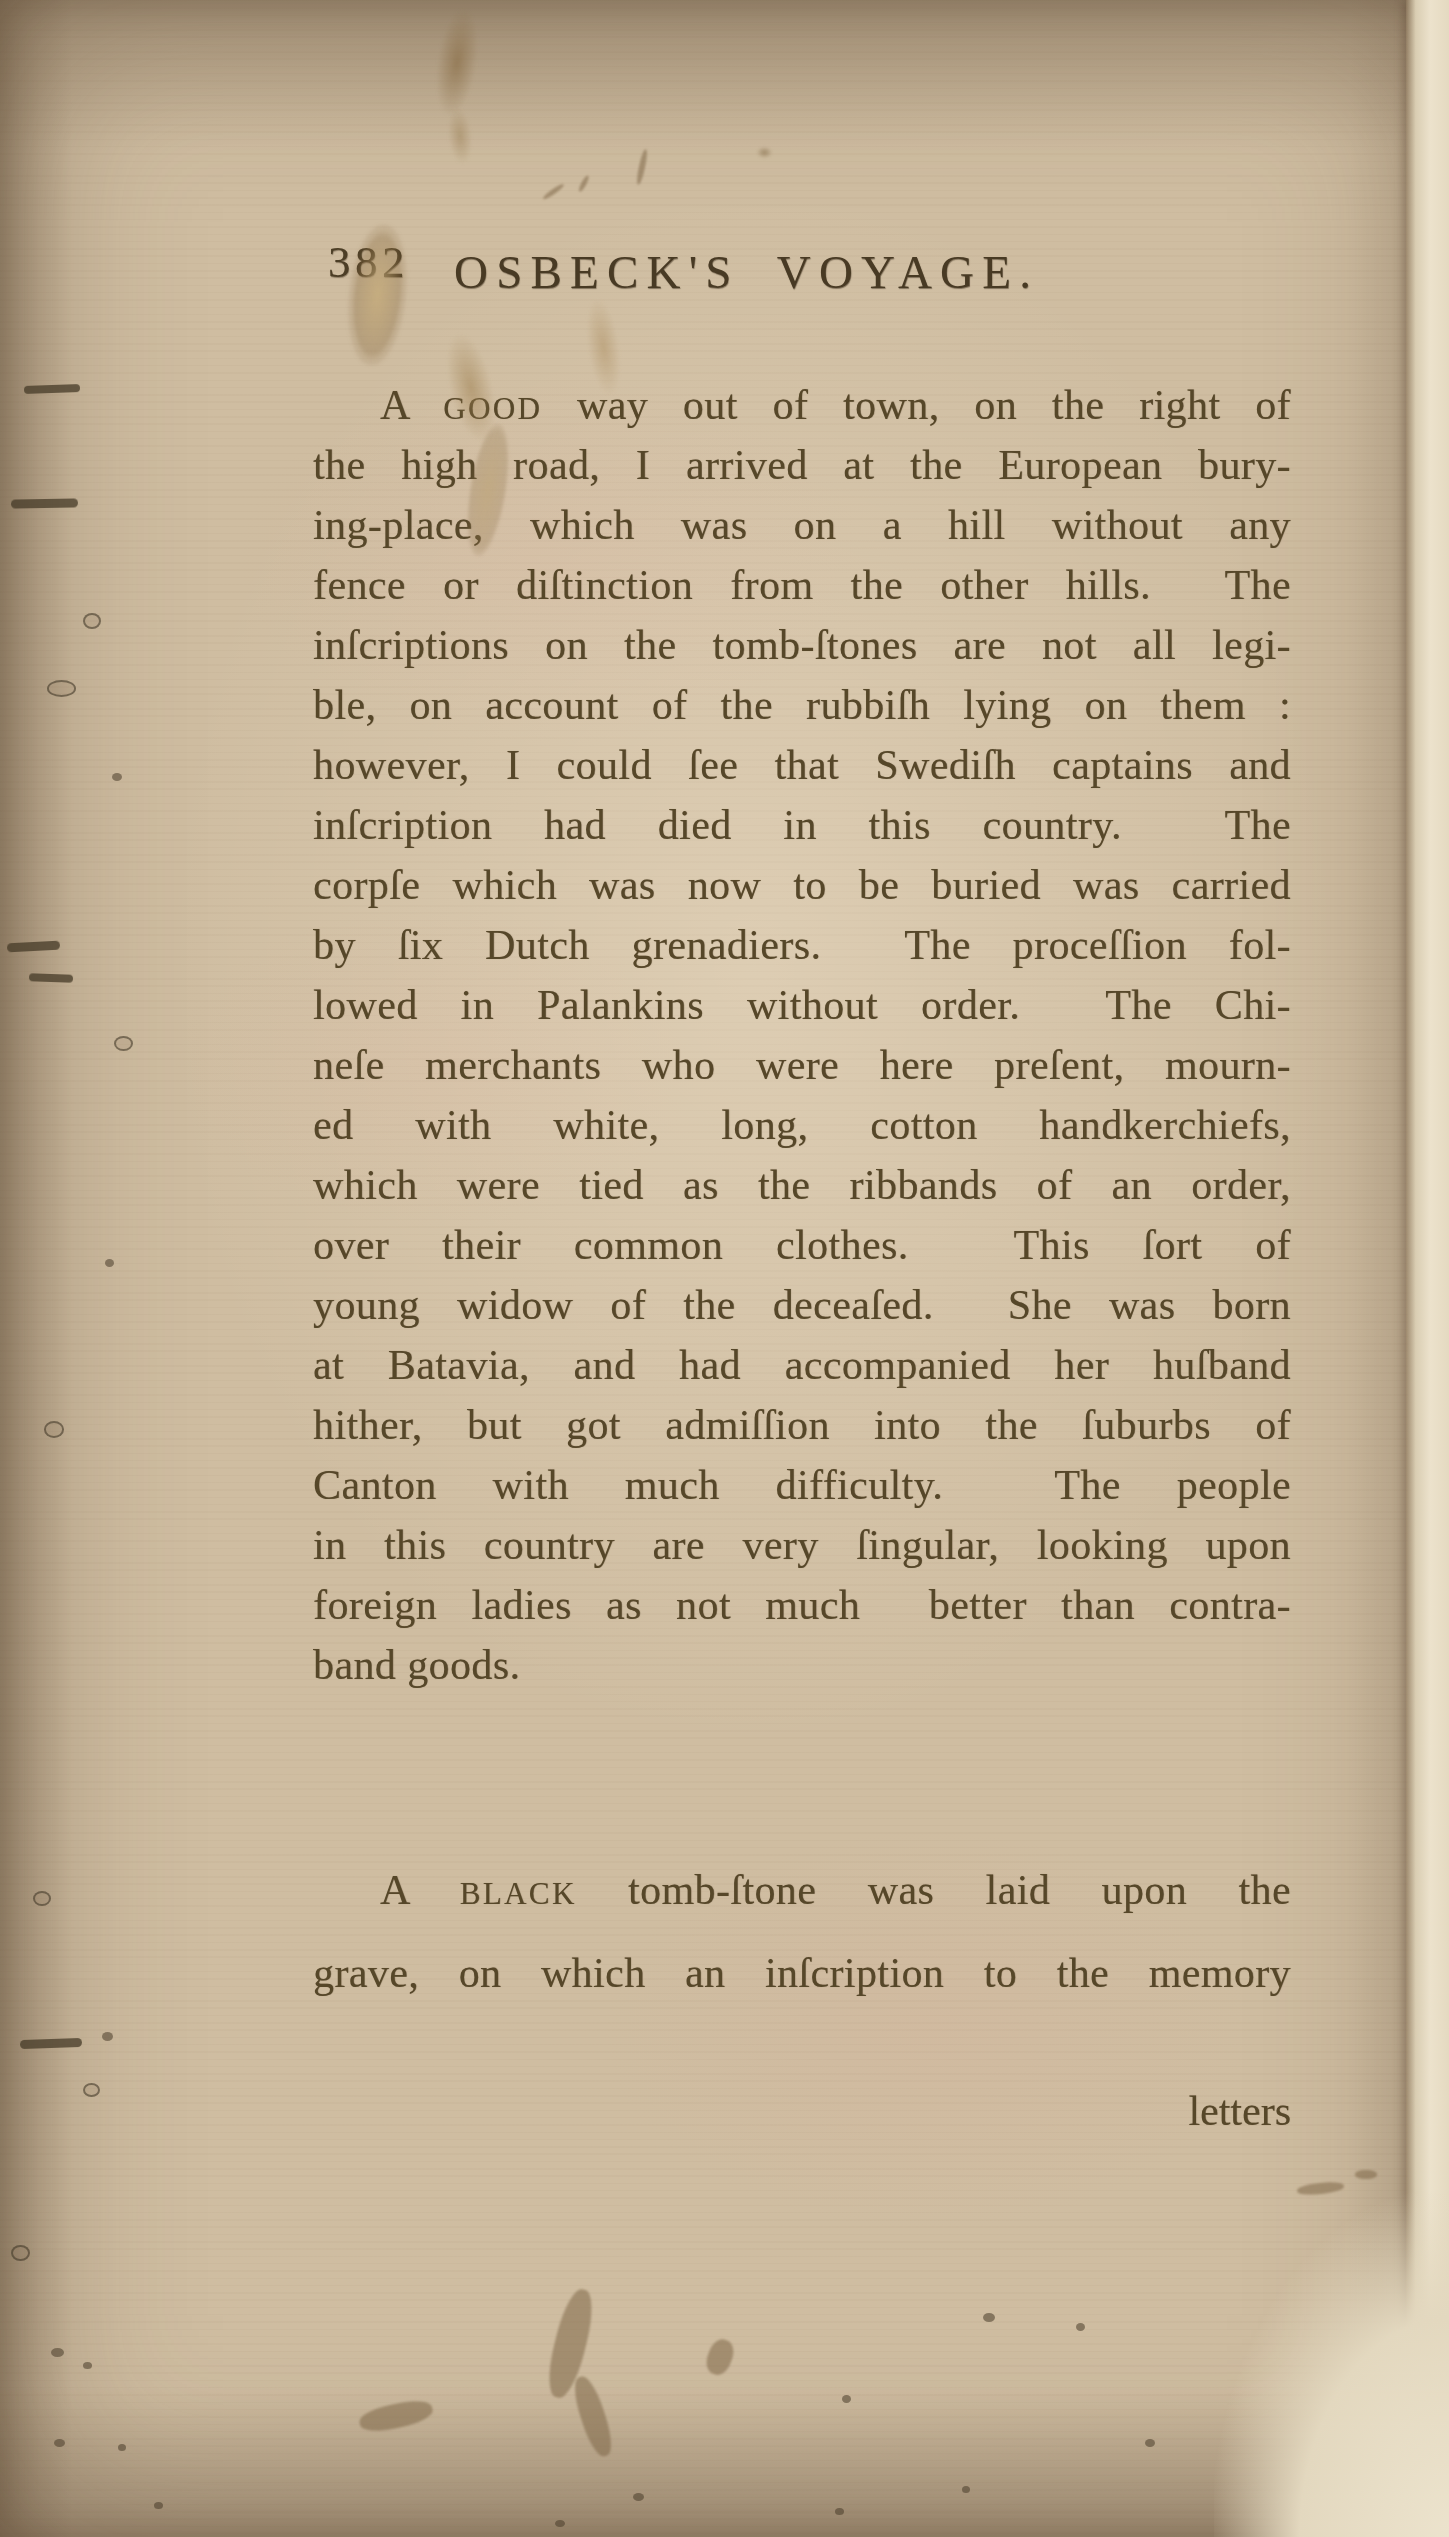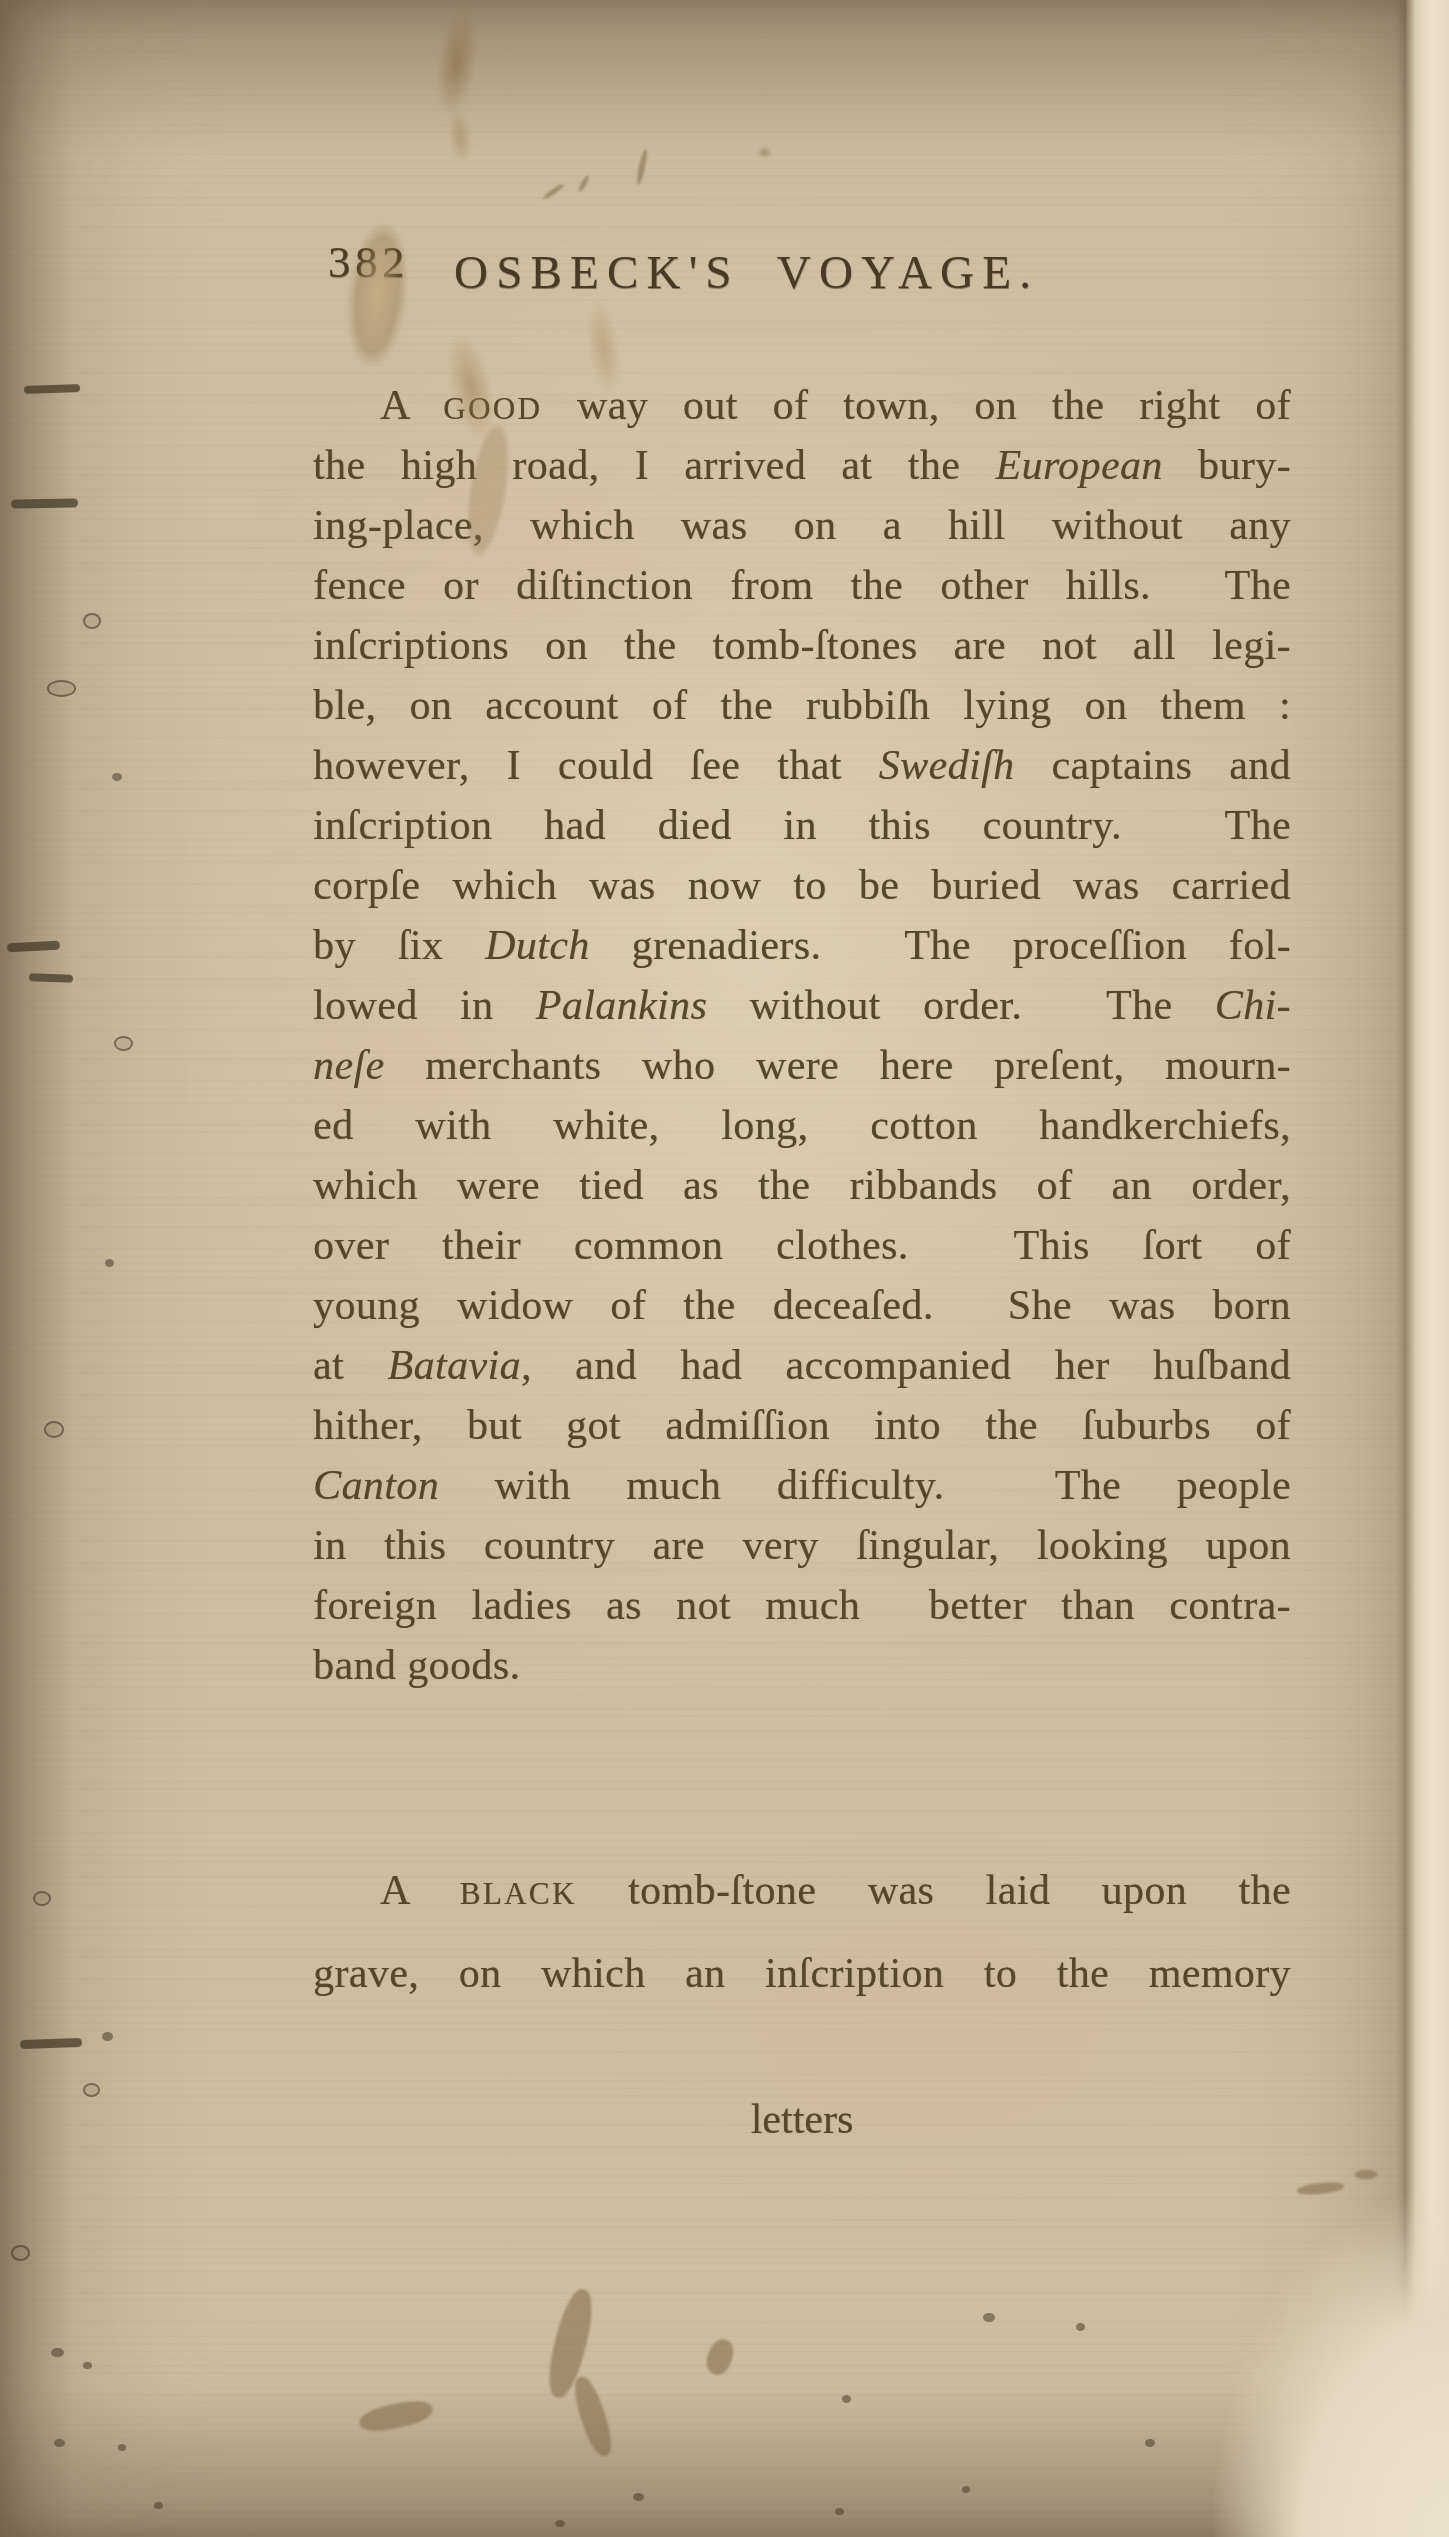--- a/index.html
+++ b/index.html
@@ -46,27 +46,26 @@
   .tline{
     white-space:pre-wrap;
     text-align:justify;text-align-last:justify;
     font-size:42px;line-height:60px;height:60px;
     letter-spacing:0.4px;
     text-shadow:0.4px 0.4px 0.7px rgba(70,54,30,0.45);
   }
   #para2 .tline{line-height:83px;height:83px;}
   .tline.indent{text-indent:67px;}
   .tline.noj{text-align:left;text-align-last:left;}
-  .tline .i{font-style:italic;}
+  .tline .i{}
   .tline .sc{font-size:0.74em;letter-spacing:2.3px;}
   .catchword{
     position:absolute;left:313px;top:2087px;width:978px;
-    font-size:42px;text-align:center;color:#564729;
+    font-size:42px;text-align:right;color:#564729;
     text-shadow:0.4px 0.4px 0.7px rgba(70,54,30,0.45);
-    margin-top:8px;
   }
   
   .blot{position:absolute;border-radius:50%;}
   .stain{filter:blur(1.8px);}
   .inkdash{position:absolute;background:#453a27;opacity:0.75;border-radius:5.4px;filter:blur(0.5px);}
   .ring{position:absolute;border:2.7px solid rgba(62,52,36,0.55);border-radius:50%;background:rgba(120,100,70,0.12);}
   .speck{position:absolute;background:rgba(72,60,42,0.55);border-radius:50%;filter:blur(0.4px);}
   .pencil{position:absolute;background:rgba(120,96,64,0.5);border-radius:45%;filter:blur(0.9px);}
 </style>
 </head>

